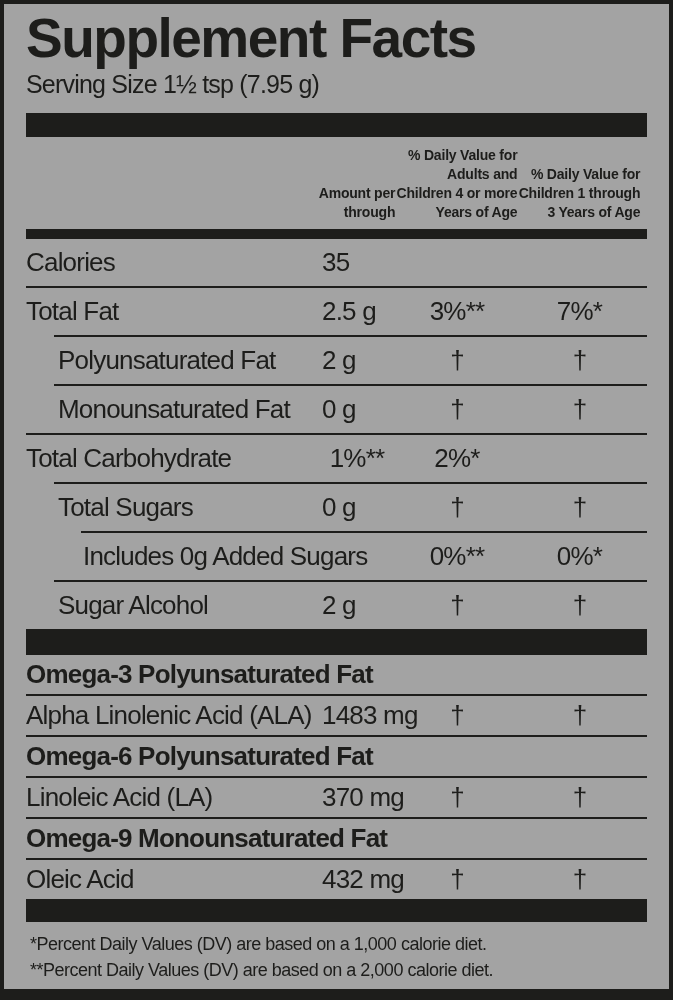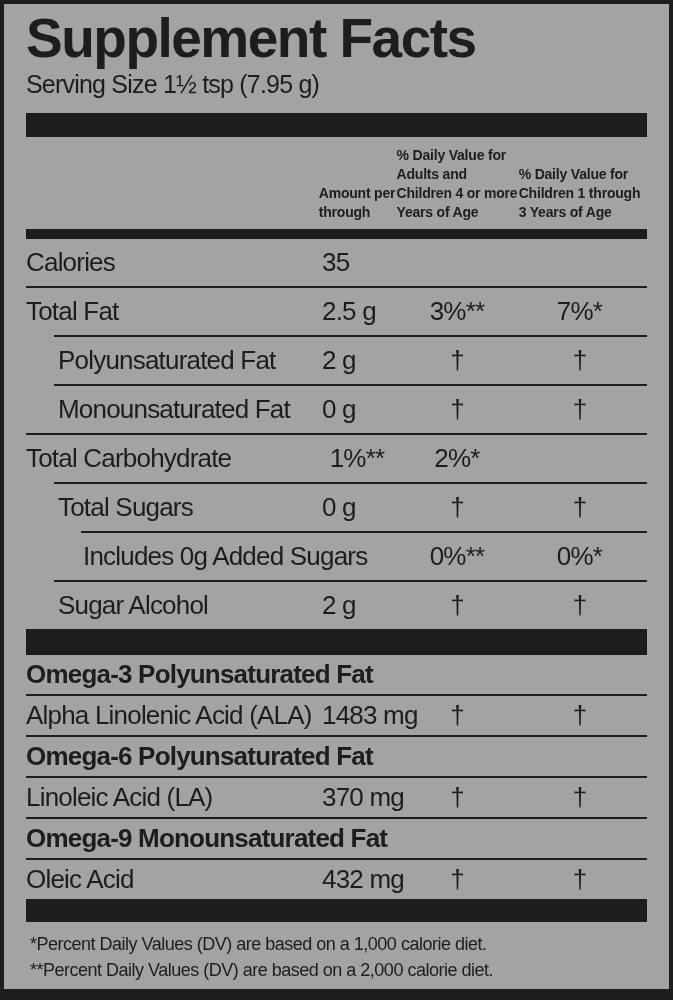--- a/index.html
+++ b/index.html
@@ -45,21 +45,21 @@
   }
 
   .col-headers {
     align-items: end;
     height: 92px;
     box-sizing: border-box;
     padding-bottom: 7px;
   }
   .col-header {
     justify-self: center;
-    text-align: left;
+    text-align: right;
     font-size: 14px;
     font-weight: bold;
     line-height: 19px;
     letter-spacing: -0.2px;
     white-space: pre;
   }
 
   .row {
     align-items: center;
     height: 47px;

